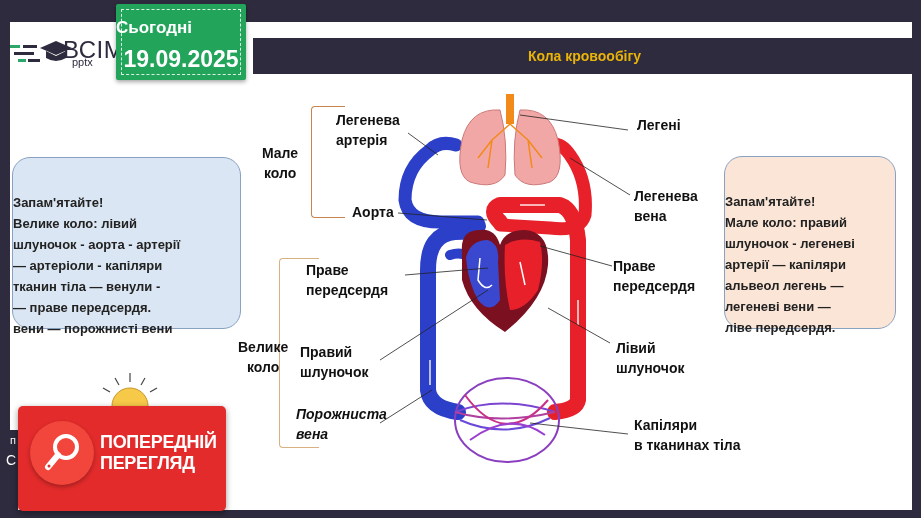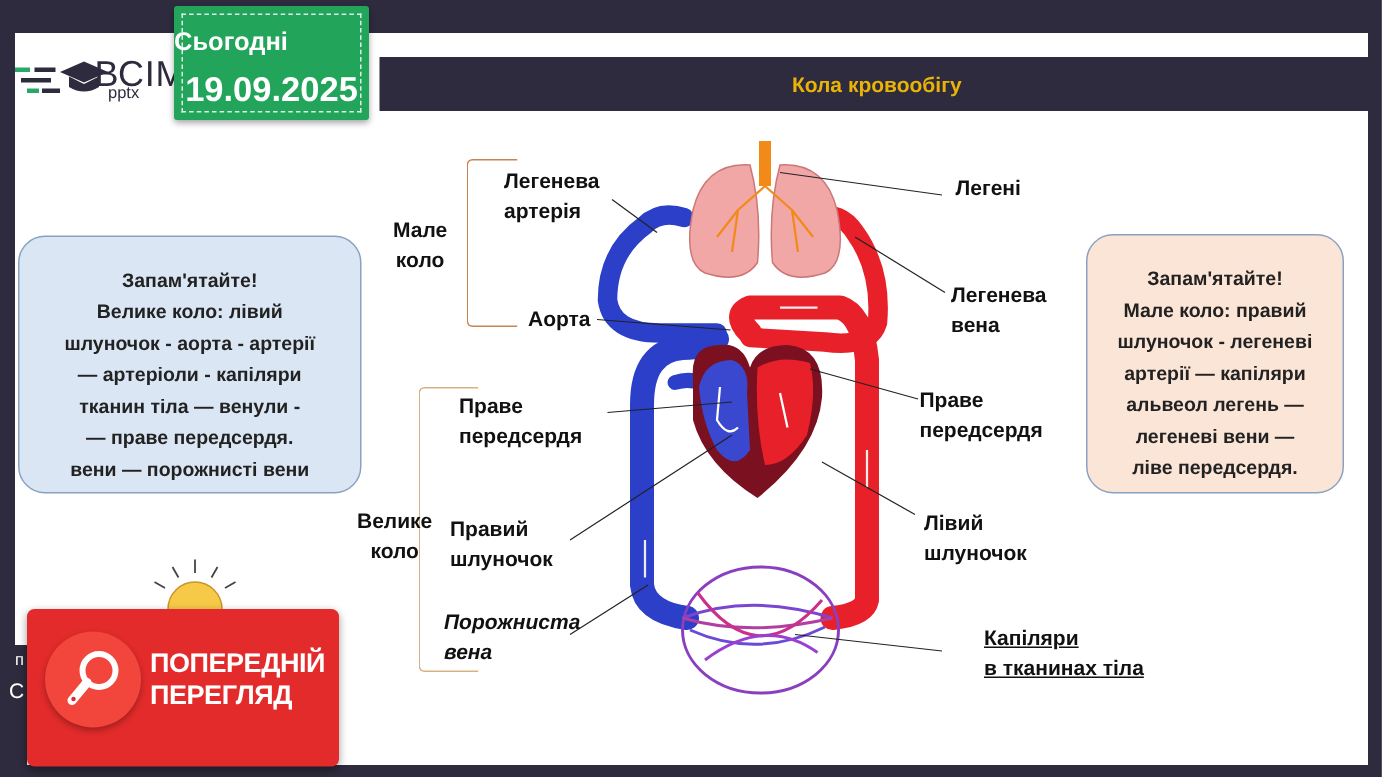--- a/index.html
+++ b/index.html
@@ -7,21 +7,21 @@
   .stage { position: relative; width: 921px; height: 518px; background: #2d2b3d; }
   .slide { position: absolute; left: 10px; top: 22px; width: 902px; height: 488px; background: #ffffff; }
   .logo { position: absolute; left: 10px; top: 34px; width: 110px; height: 40px; }
   .logo-text { position: absolute; left: 63px; top: 36px; font-size: 24px; color: #2d2b3d; letter-spacing: 0.5px; text-align: right; }
   .logo-sub { position: absolute; left: 72px; top: 56px; font-size: 11px; color: #2d2b3d; }
   .date-badge { position: absolute; left: 116px; top: 4px; width: 130px; height: 76px; background: #22a55a; border-radius: 2px; box-shadow: 0 2px 4px rgba(0,0,0,.35); }
   .date-badge .inner { position: absolute; left: 5px; top: 5px; right: 5px; bottom: 5px; border: 1.5px dashed #d9f2e2; }
   .date-line1 { position: absolute; left: 0; right: 0; top: 14px; text-align: left; color: #fff; font-weight: bold; font-size: 17px; }
   .date-line2 { position: absolute; left: 0; right: 0; top: 42px; text-align: center; color: #fff; font-weight: bold; font-size: 23px; }
   .title-bar { position: absolute; left: 253px; top: 38px; width: 663px; height: 36px; background: #2d2b3d; color: #eab308; font-weight: bold; font-size: 14px; display: flex; align-items: center; justify-content: center; }
-  .note { position: absolute; border-radius: 18px; border: 1px solid #8aa2c2; text-align: center; font-weight: bold; font-size: 13px; line-height: 21px; color: #222; padding-top: 18px; }
+  .note { position: absolute; border-radius: 18px; border: 1px solid #8aa2c2; font-weight: bold; font-size: 13px; line-height: 21px; color: #222; padding-top: 34px; }
   .note-left { left: 12px; top: 157px; width: 229px; height: 172px; background: #dae6f3; }
   .note-right { left: 724px; top: 156px; width: 172px; height: 173px; background: #fbe5d6; }
   .lbl { position: absolute; font-weight: bold; font-size: 14px; color: #111; line-height: 20px; }
   .bracket { position: absolute; border: 1.2px solid #c8834f; border-right: none; border-radius: 4px 0 0 4px; }
   .bracket2 { border-color: #d9b07f; }
   .diagram { position: absolute; left: 0; top: 0; width: 921px; height: 518px; pointer-events: none; }
   .preview { position: absolute; left: 18px; top: 406px; width: 208px; height: 105px; background: #e32b2b; border-radius: 5px; box-shadow: 0 2px 6px rgba(0,0,0,.4); }
   .preview-circle { position: absolute; left: 12px; top: 15px; width: 64px; height: 64px; border-radius: 50%; background: #f2453b; box-shadow: 0 2px 4px rgba(0,0,0,.3); }
   .preview-text { position: absolute; left: 82px; top: 26px; color: #fff; font-weight: bold; font-size: 18px; line-height: 21px; letter-spacing: -0.3px; }
   .side-bits { position: absolute; left: 0; top: 430px; width: 18px; height: 88px; background: #2d2b3d; color: #fff; font-size: 13px; }
@@ -166,21 +166,21 @@
     <div>вена</div>
   </div>
   <div class="lbl" style="left:613px; top:256px;">
     <div>Праве</div>
     <div>передсердя</div>
   </div>
   <div class="lbl" style="left:616px; top:338px;">
     <div>Лівий</div>
     <div>шлуночок</div>
   </div>
-  <div class="lbl" style="left:656px; top:415px;text-decoration:underline;">
+  <div class="lbl" style="left:634px; top:415px;">
     <div>Капіляри</div>
     <div>в тканинах тіла</div>
   </div>
 
   <svg style="position:absolute; left:95px; top:368px;" width="70" height="45" viewBox="0 0 70 45">
     <circle cx="35" cy="38" r="18" fill="#f7c948" stroke="#c8962a" stroke-width="1"></circle>
     <g stroke="#444" stroke-width="1.2">
       <line x1="35" y1="5" x2="35" y2="14"></line>
       <line x1="20" y1="10" x2="24" y2="17"></line>
       <line x1="50" y1="10" x2="46" y2="17"></line>

